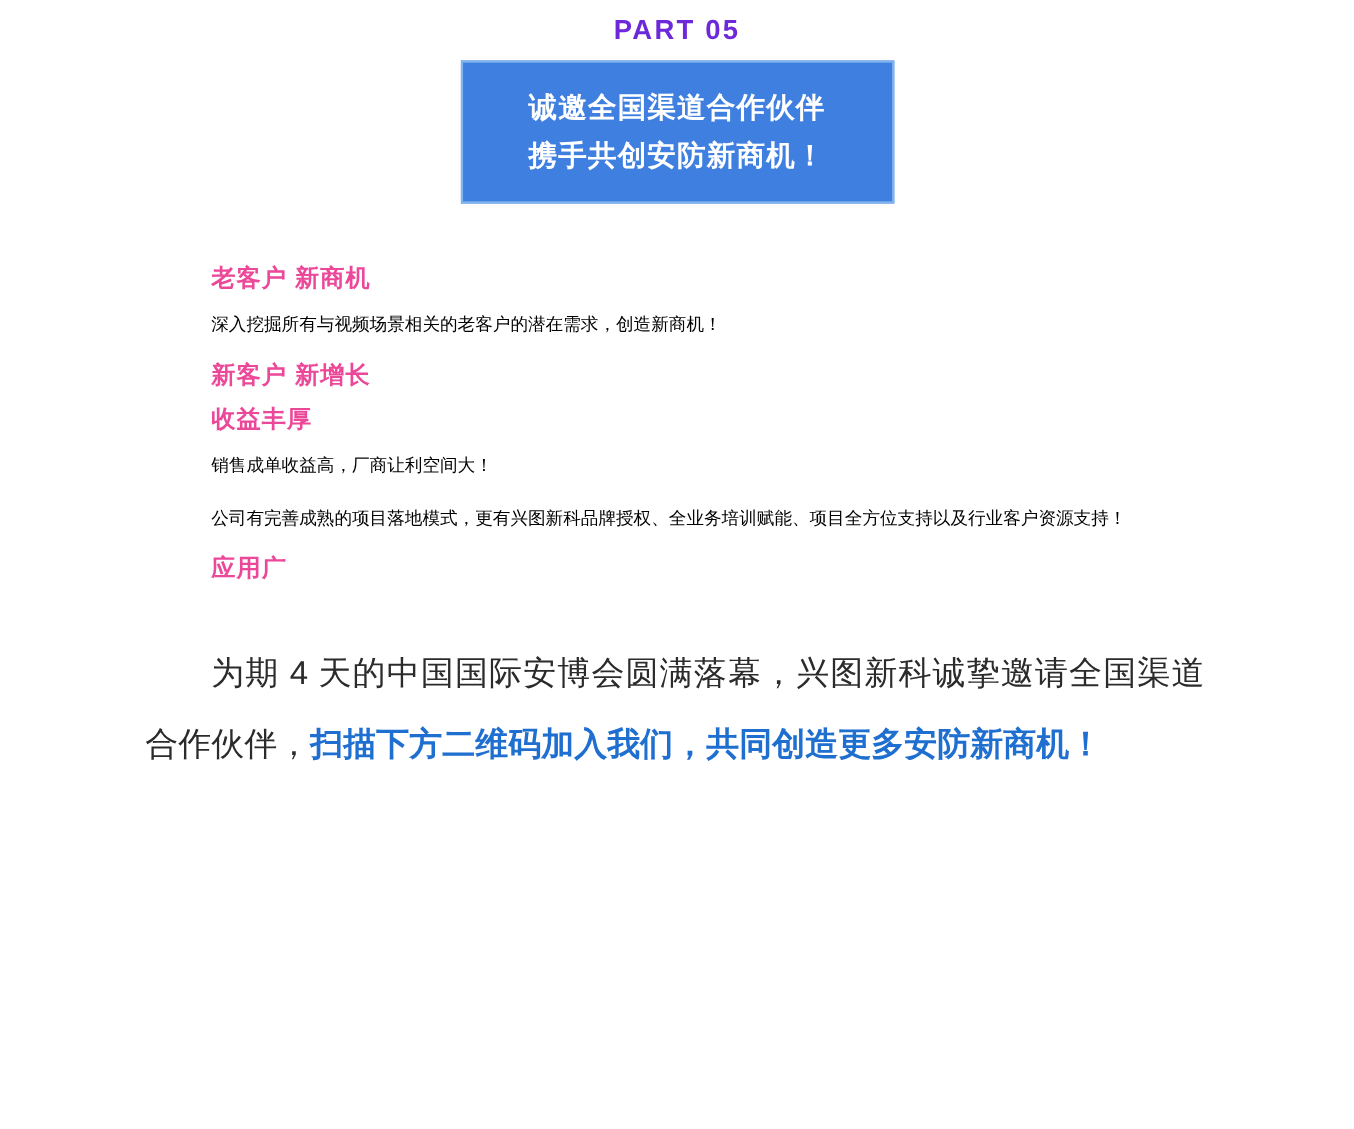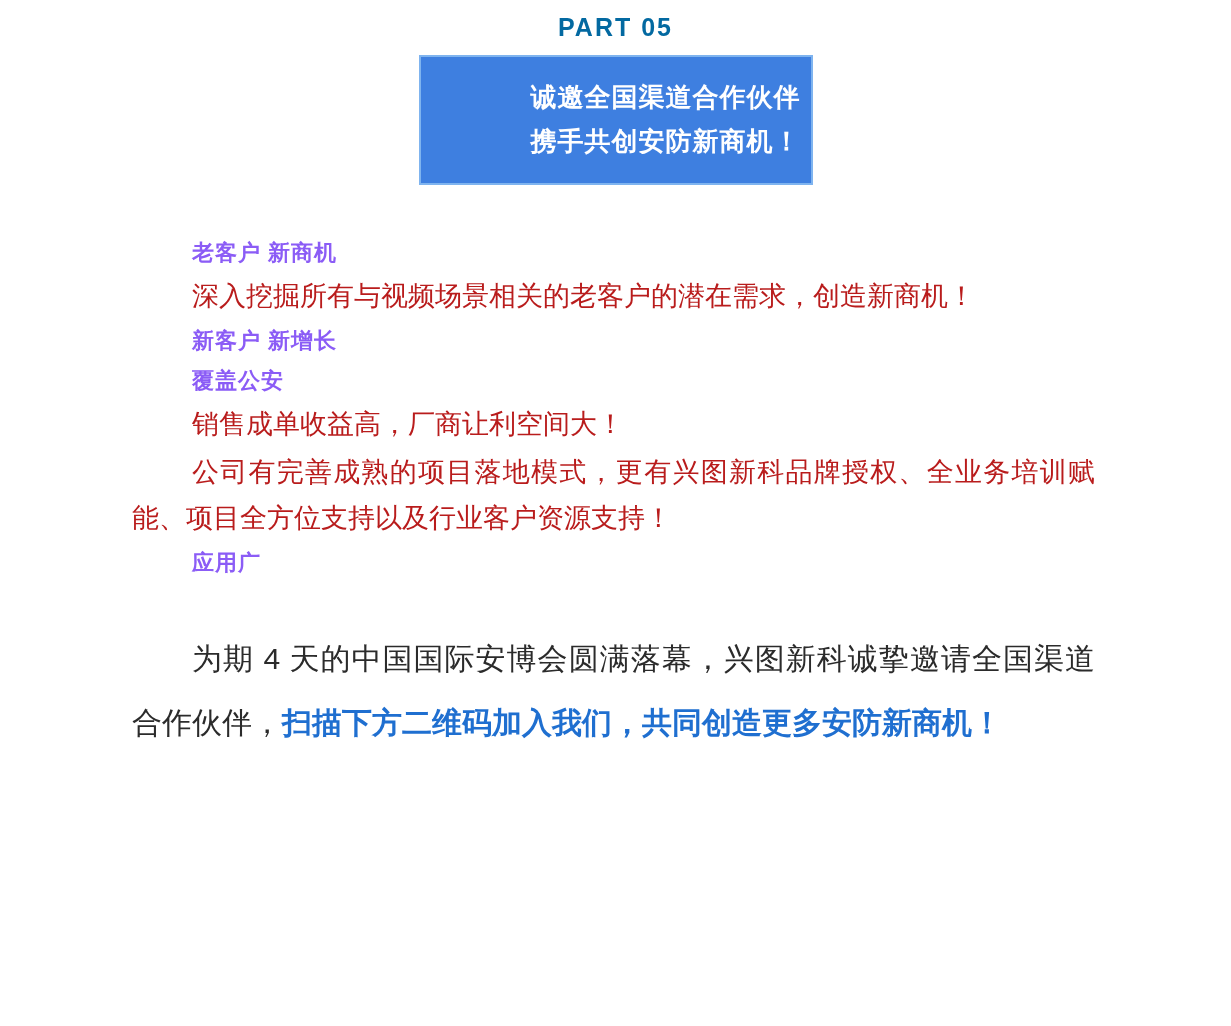--- a/index.html
+++ b/index.html
@@ -17,67 +17,67 @@
   .page {
     position: relative;
     width: 1231px;
     height: 1026px;
     box-sizing: border-box;
   }
 
   
   .part-label {
     text-align: center;
-    color: #0369a1;
+    color: #6d28d9;
     font-size: 25px;
     font-weight: bold;
     letter-spacing: 2px;
     padding-top: 10px;
     line-height: 34px;
   }
 
   
   .title-box-wrap {
     display: flex;
     justify-content: center;
     margin-top: 11px;
   }
   .title-box {
     width: 394px;
     box-sizing: border-box;
     background: #3e7fe0;
     border: 2px solid #7fb4ef;
     padding: 18px 10px 20px 10px;
-    text-align: right;
+    text-align: center;
   }
   .title-line {
     color: #ffffff;
     font-size: 26px;
     font-weight: bold;
     letter-spacing: 1px;
     line-height: 44px;
   }
 
   
   .content {
     margin-top: 48px;
     padding: 0 136px 0 132px;
   }
   .sub-head {
-    color: #8b5cf6;
+    color: #ec4899;
     font-size: 22px;
     font-weight: bold;
     line-height: 40px;
     margin-left: 60px;
     letter-spacing: 1px;
   }
   .para {
-    font-size: 27px;
+    font-size: 16px;
     line-height: 46px;
-    color: #b91c1c;
+    color: #000000;
     text-indent: 60px;
     margin-bottom: 2px;
     text-align: justify;
   }
   .gap {
     height: 44px;
   }
   .final-para {
     font-size: 30px;
     line-height: 64px;
@@ -104,21 +104,21 @@
     </div>
   </div>
 
   <div class="content">
 
     <div class="sub-head">老客户 新商机</div>
     <div class="para">深入挖掘所有与视频场景相关的老客户的潜在需求，创造新商机！</div>
 
     <div class="sub-head">新客户 新增长</div>
 
-    <div class="sub-head">覆盖公安</div>
+    <div class="sub-head">收益丰厚</div>
     <div class="para">销售成单收益高，厂商让利空间大！</div>
 
     <div class="para">公司有完善成熟的项目落地模式，更有兴图新科品牌授权、全业务培训赋能、项目全方位支持以及行业客户资源支持！</div>
 
     <div class="sub-head">应用广</div>
 
     <div class="gap"></div>
 
     <div class="final-para">
       <span>为期 4 天的中国国际安博会圆满落幕，兴图新科诚挚邀请全国渠道合作伙伴，</span><span class="hl">扫描下方二维码加入我们，共同创造更多安防新商机！</span>

